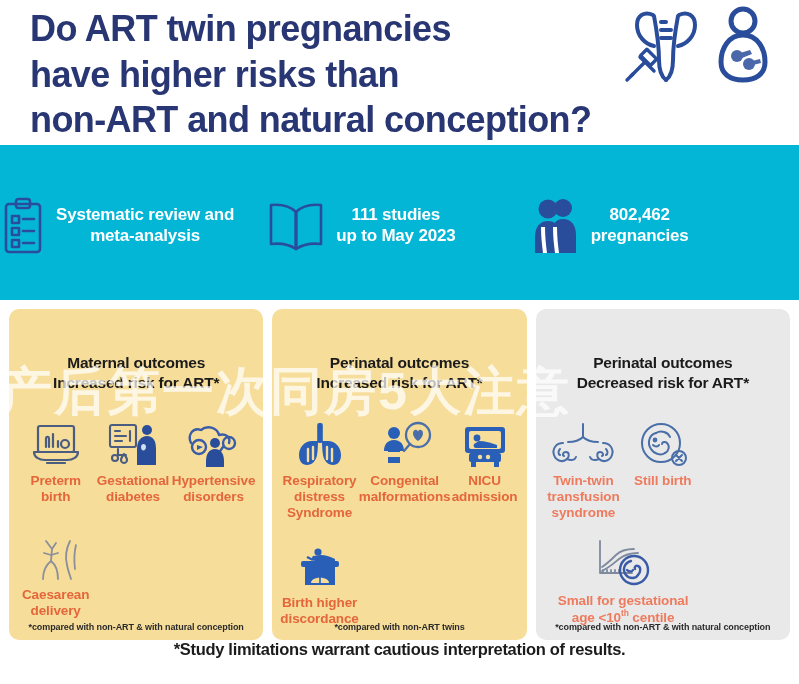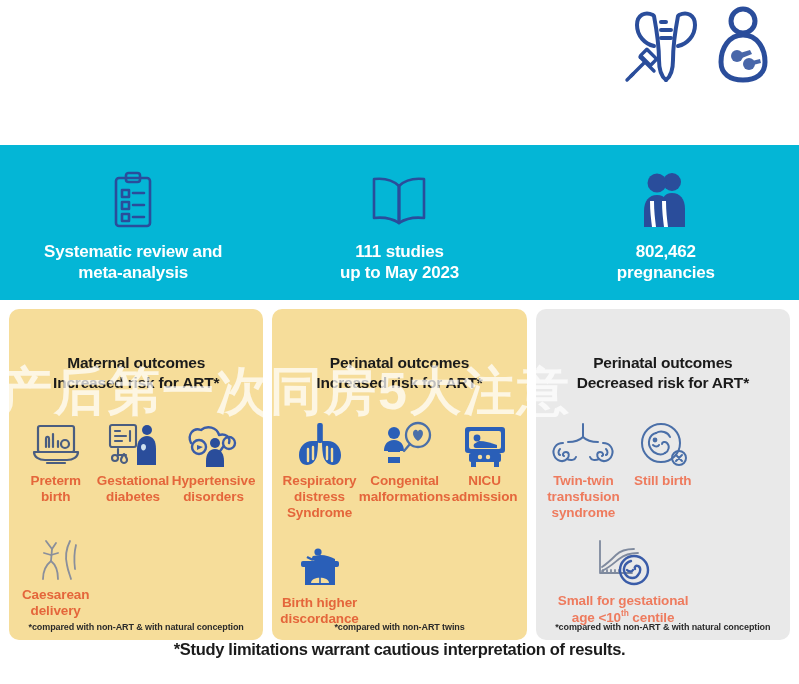--- a/index.html
+++ b/index.html
@@ -39,21 +39,21 @@
   
   .band {
     height:155px;
     background:#04b6d6;
     display:flex;
     align-items:center;
   }
   .band-item {
     flex:1;
     display:flex;
-    flex-direction:column;
+    flex-direction:row;
     align-items:center;
     gap:10px;
     padding-top:6px;
   }
   .band-icon { height:64px; display:flex; align-items:center; justify-content:center; }
   .band-label {
     color:#ffffff;
     font-size:17px;
     font-weight:bold;
     line-height:1.2;
@@ -161,20 +161,23 @@
     white-space:nowrap;
   }
   sup { font-size:0.62em; vertical-align:super;margin-top:12px; }
 </style>
 </head>
 <body>
 
 <div class="page">
 
   <div class="header">
+    <div class="header-title">Do ART twin pregnancies
+have higher risks than
+non-ART and natural conception?</div>
     <div class="header-icons">
       <span>
         <svg width="86" height="78" viewBox="0 0 86 78">
           <g fill="none" stroke="#2a4d9b" stroke-width="4" stroke-linecap="round" stroke-linejoin="round">
             <path d="M30 9 C22 5 14 9 14 19 C14 30 22 38 31 40"></path>
             <path d="M56 9 C64 5 72 9 72 19 C72 30 64 38 55 40"></path>
             <path d="M31 10 C34 26 36 40 36 54 C36 64 39 71 43 74"></path>
             <path d="M55 10 C52 26 50 40 50 54 C50 64 47 71 43 74"></path>
             <path d="M38 16 L43 16 M38 24 L48 24 M38 32 L48 32"></path>
           </g>

